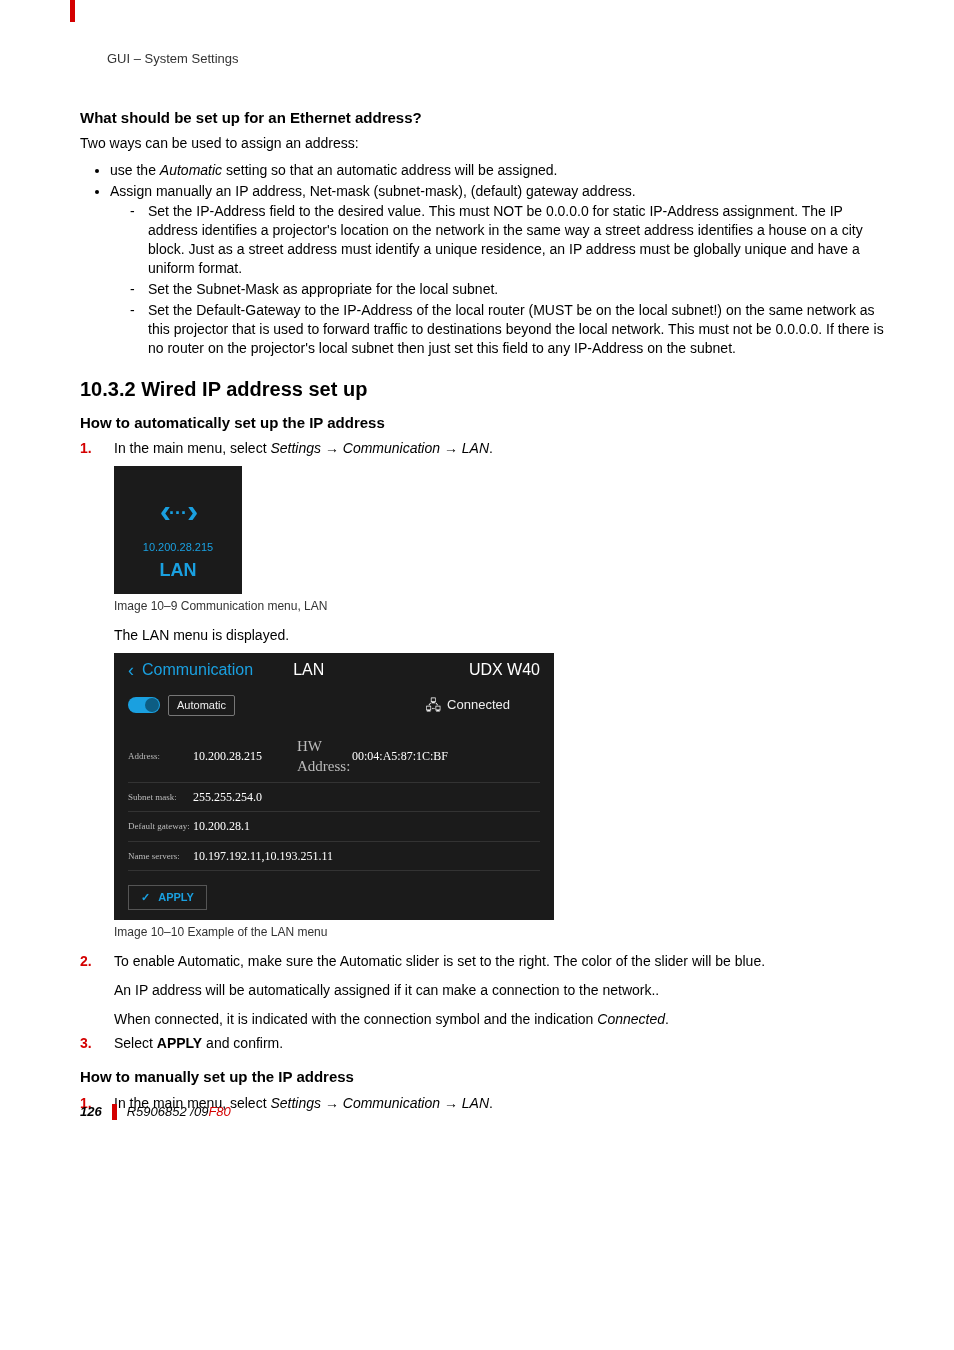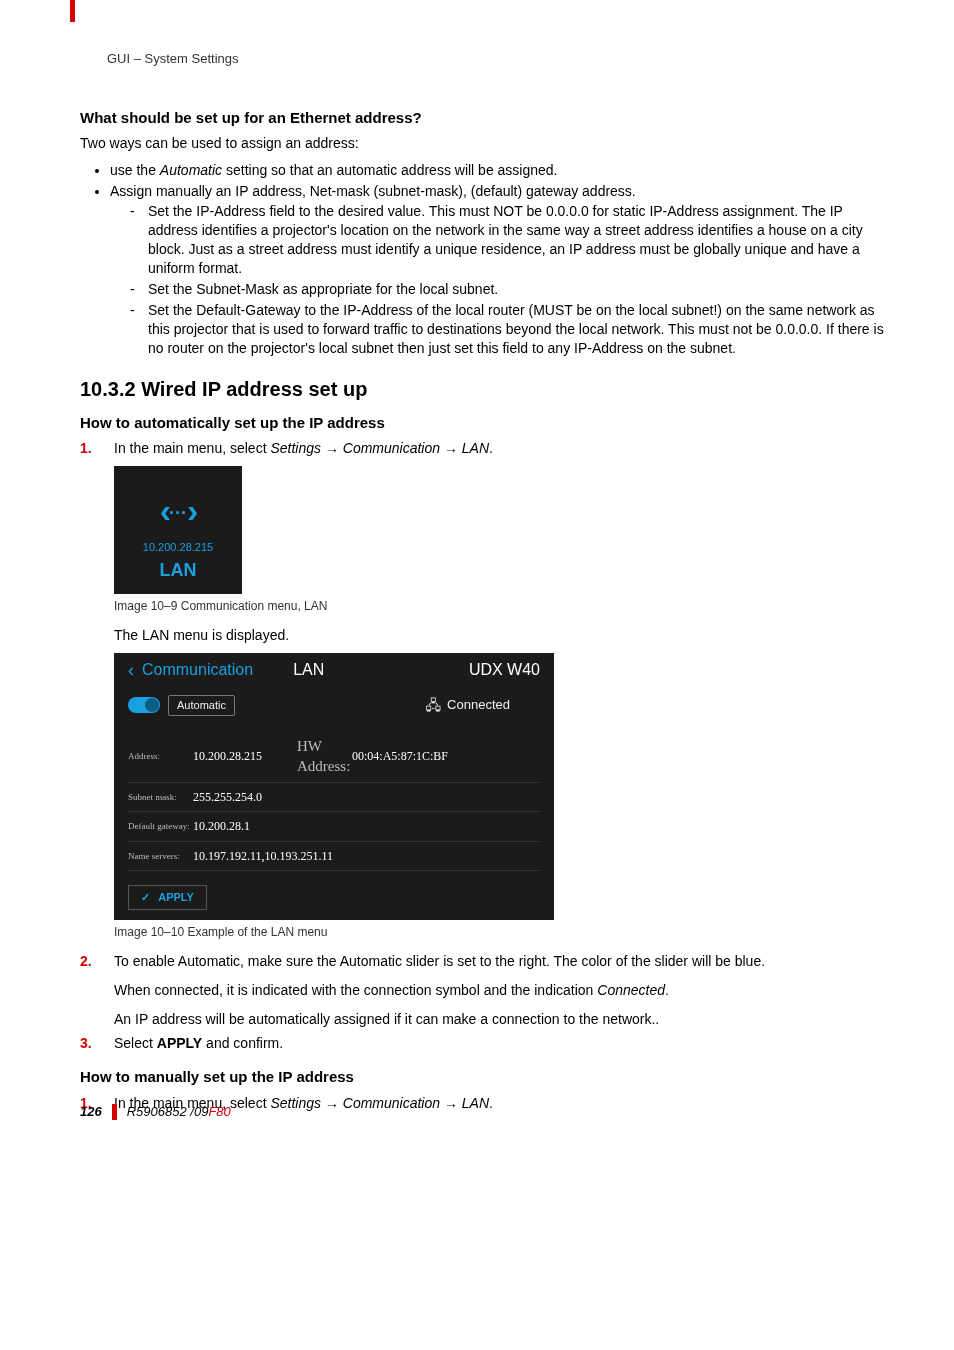--- a/index.html
+++ b/index.html
@@ -334,24 +334,24 @@
         <span class="chk">✓</span>
         <span>APPLY</span>
       </div>
     </div>
     <div class="fig-caption">Image 10–10  Example of the LAN menu</div>
   </li>
 
   <li>
     <span class="num">2.</span>
     <p>To enable Automatic, make sure the Automatic slider is set to the right. The color of the slider will be blue.</p>
+    <p class="sp-para">An IP address will be automatically assigned if it can make a connection to the network..</p>
     <p class="sp-para">
       <span>When connected, it is indicated with the connection symbol and the indication </span><em>Connected</em><span>.</span>
     </p>
-    <p class="sp-para">An IP address will be automatically assigned if it can make a connection to the network..</p>
   </li>
 
   <li>
     <span class="num">3.</span>
     <span>Select </span><strong>APPLY</strong><span> and confirm.</span>
   </li>
 </ol>
 
 <h3 class="subtitle" style="margin-top:14px">How to manually set up the IP address</h3>
 

